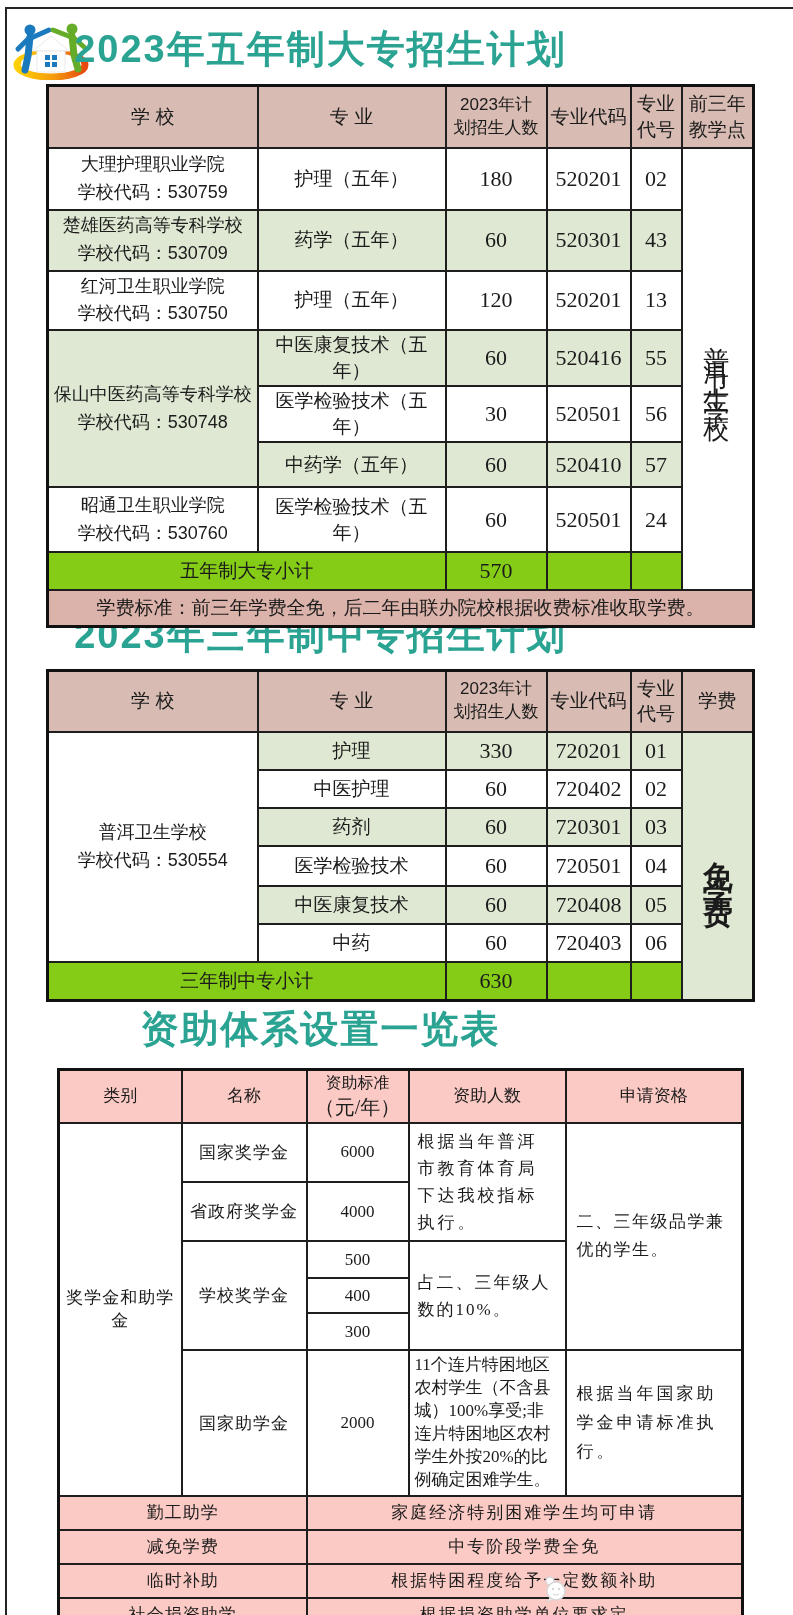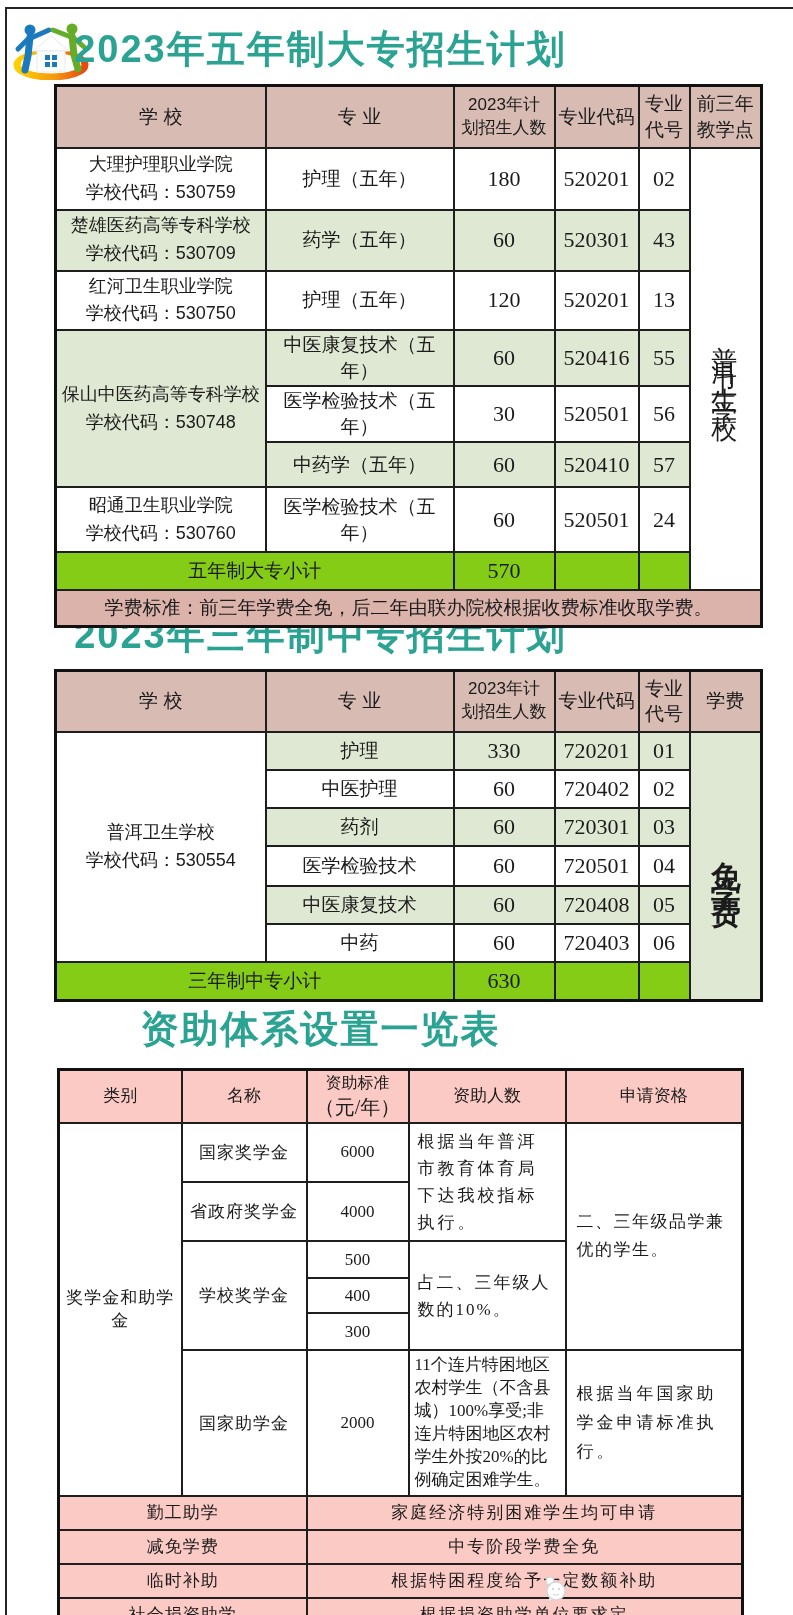--- a/index.html
+++ b/index.html
@@ -20,21 +20,21 @@
   }
   #title1 { top:28px; }
   #title2 { top:614px; }
   #title3 { top:1008px; }
 
   table { border-collapse:collapse; table-layout:fixed; position:absolute; background:#fff; }
   td,th { border:2px solid #1e1e1e; text-align:center; vertical-align:middle; padding:1px 2px; overflow:hidden; }
   table.outer { border:3px solid #111; }
 
   
-  #t1,#t2 { left:54px; width:706px;border-radius:8px; }
+  #t1,#t2 { left:46px; width:706px;border-radius:8px; }
   #t1 { top:84px; }
   #t2 { top:669px; }
   #t1 th,#t2 th { background:#d8bcb3; font-weight:normal; font-size:19px; line-height:1.35; }
   .hsplit span { display:block; font-size:17px; line-height:1.35; }
   .school-cell { font-size:18px; line-height:1.55;margin-top:36px; }
   .major-cell  { font-size:19px; }
   .num-cell    { font-family:"Liberation Serif", serif; font-size:22px; }
   .green   { background:#dfe8d2; }
   .pinkrow { background:#84cc16;margin-top:46px; }
   .subtotal-label { font-size:19px; }

